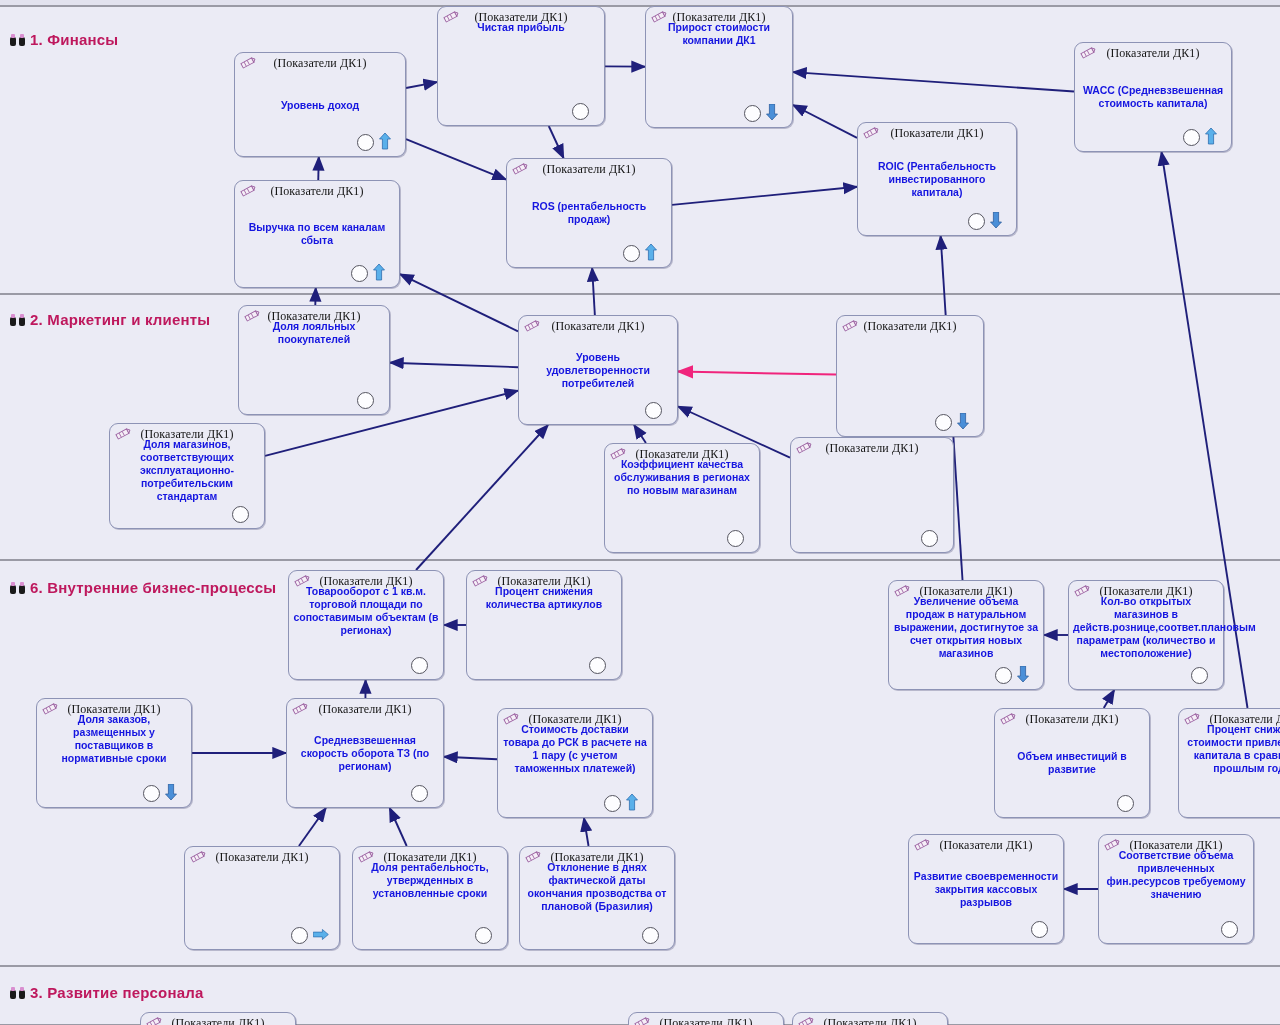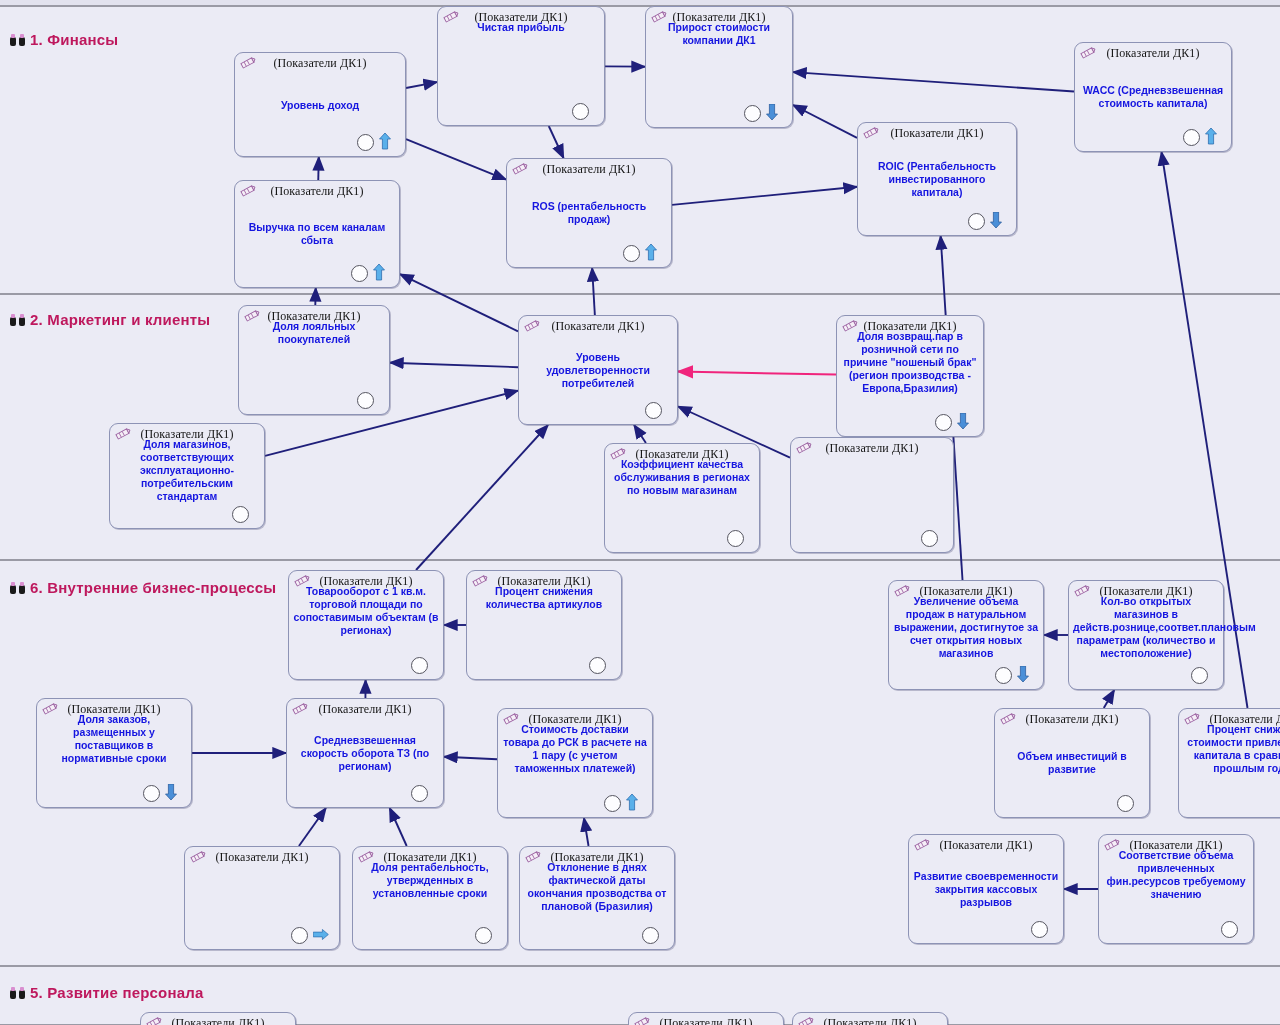--- a/index.html
+++ b/index.html
@@ -45,21 +45,21 @@
   <div class="band-title" style="left:10px;top:31px">
     <span class="binoc"><i class="l"></i><i class="r"></i><u class="l"></u><u class="r"></u></span><span>1. Финансы</span>
   </div>
   <div class="band-title" style="left:10px;top:311px">
     <span class="binoc"><i class="l"></i><i class="r"></i><u class="l"></u><u class="r"></u></span><span>2. Маркетинг и клиенты</span>
   </div>
   <div class="band-title" style="left:10px;top:579px">
     <span class="binoc"><i class="l"></i><i class="r"></i><u class="l"></u><u class="r"></u></span><span>6. Внутренние бизнес-процессы</span>
   </div>
   <div class="band-title" style="left:10px;top:984px">
-    <span class="binoc"><i class="l"></i><i class="r"></i><u class="l"></u><u class="r"></u></span><span>5. Развитие персонала</span>
+    <span class="binoc"><i class="l"></i><i class="r"></i><u class="l"></u><u class="r"></u></span><span>3. Развитие персонала</span>
   </div>
 
   <svg class="links" id="links-layer">
     <defs>
       <marker id="ah" markerWidth="9" markerHeight="9" refX="7.2" refY="3.2" orient="auto" markerUnits="strokeWidth">
         <path d="M0,0 L8,3.2 L0,6.4 Z" fill="#1f1f7a"></path>
       </marker>
       <marker id="ahp" markerWidth="10" markerHeight="10" refX="7.6" refY="3.4" orient="auto" markerUnits="strokeWidth">
         <path d="M0,0 L8.5,3.4 L0,6.8 Z" fill="#f0247c"></path>
       </marker>
@@ -236,21 +236,20 @@
       <div class="node" style="left: 836px; top: 315px; width: 148px; height: 122px;">
         <svg class="pencil" viewBox="0 0 17 13">
           <g transform="rotate(-28 8 6)">
             <rect x="1.5" y="3.2" width="12" height="5" fill="#f5eef7" stroke="#9a5fa0" stroke-width="0.9"></rect>
             <line x1="5" y1="3.4" x2="5" y2="8" stroke="#9a5fa0" stroke-width="0.8"></line>
             <line x1="8.5" y1="3.4" x2="8.5" y2="8" stroke="#9a5fa0" stroke-width="0.8"></line>
             <path d="M13.5,3.2 L16,5.7 L13.5,8.2 Z" fill="#e8d8ec" stroke="#9a5fa0" stroke-width="0.8"></path>
           </g>
         </svg>
         <div class="hdr">(Показатели ДК1)</div>
-        <div class="ttl t-hi">Доля возвращ.пар в розничной сети по причине "ношеный брак" (регион производства - Европа,Бразилия)</div>
         <div class="circ" style="left: 98px; top: 98px;"></div>
         <svg class="trend" viewBox="0 0 12 17" style="left: 120px; top: 97px;">
           <path d="M6,16 L11.5,10 L8.6,10 L8.6,0 L3.4,0 L3.4,10 L0.5,10 Z" fill="#4a8fd8" stroke="#2f5fa0" stroke-width="0.8"></path>
         </svg>
       </div>
       <div class="node" style="left: 109px; top: 423px; width: 156px; height: 106px;">
         <svg class="pencil" viewBox="0 0 17 13">
           <g transform="rotate(-28 8 6)">
             <rect x="1.5" y="3.2" width="12" height="5" fill="#f5eef7" stroke="#9a5fa0" stroke-width="0.9"></rect>
             <line x1="5" y1="3.4" x2="5" y2="8" stroke="#9a5fa0" stroke-width="0.8"></line>

